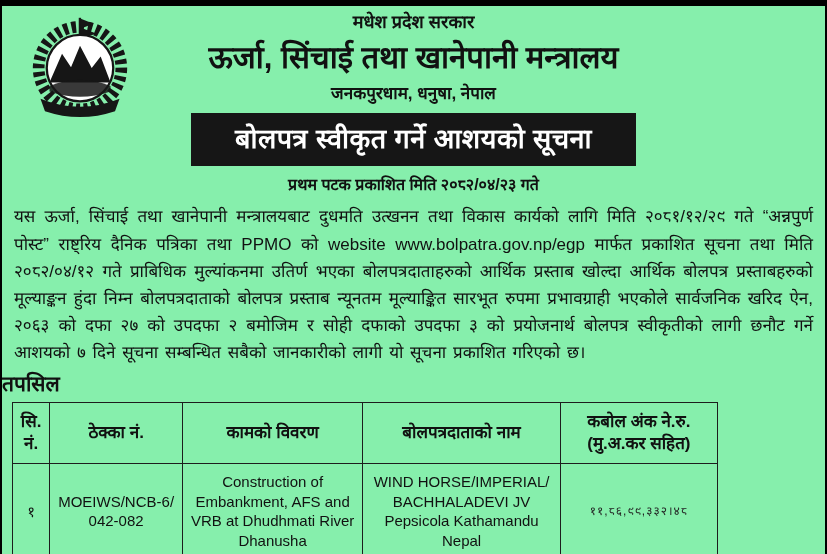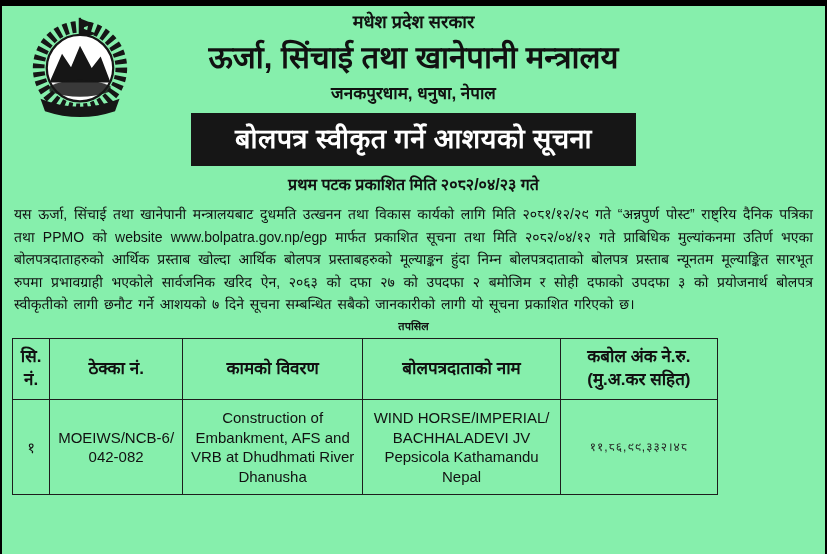--- a/index.html
+++ b/index.html
@@ -14,24 +14,24 @@
   .header-center { text-align:center; padding-top:6px; }
   .gov-line   { font-size:18px; font-weight:bold; line-height:1.2; }
   .ministry-line { font-size:31px; font-weight:bold; line-height:1.25; margin-top:5px; }
   .addr-line  { font-size:17px; font-weight:bold; margin-top:4px; }
   .title-box {
     display:inline-block; background:var(--title-bg,#161616); color:var(--title-fg,#fff);
     font-size:27px; font-weight:bold; padding:6px 44px 10px; margin-top:9px; letter-spacing:0.5px;
   }
   .published-line { font-size:16px; font-weight:bold; margin-top:7px; }
   .body-text {
-    margin:8px 12px 0 12px; font-size:14px; line-height:1.6;
+    margin:8px 12px 0 12px; font-size:17px; line-height:1.6;
     text-align:justify; word-spacing:2px;
   }
-  .tapsil { text-align:center; font-weight:bold; font-size:11px; margin-top:3px; }
+  .tapsil { font-weight:bold; font-size:21px; margin-top:3px; }
   table.detail {
     border-collapse:collapse; table-layout:fixed;
     width:706px; margin:5px auto 0 10px;
   }
   .detail th, .detail td {
     border:1.6px solid #1d1d1d; text-align:center; vertical-align:middle;
     padding:3px 6px; overflow-wrap:break-word;
   }
   .detail th { font-size:17px; font-weight:bold; height:54px; line-height:1.35; }
   .detail td { font-size:15px; height:88px; line-height:1.3; }

